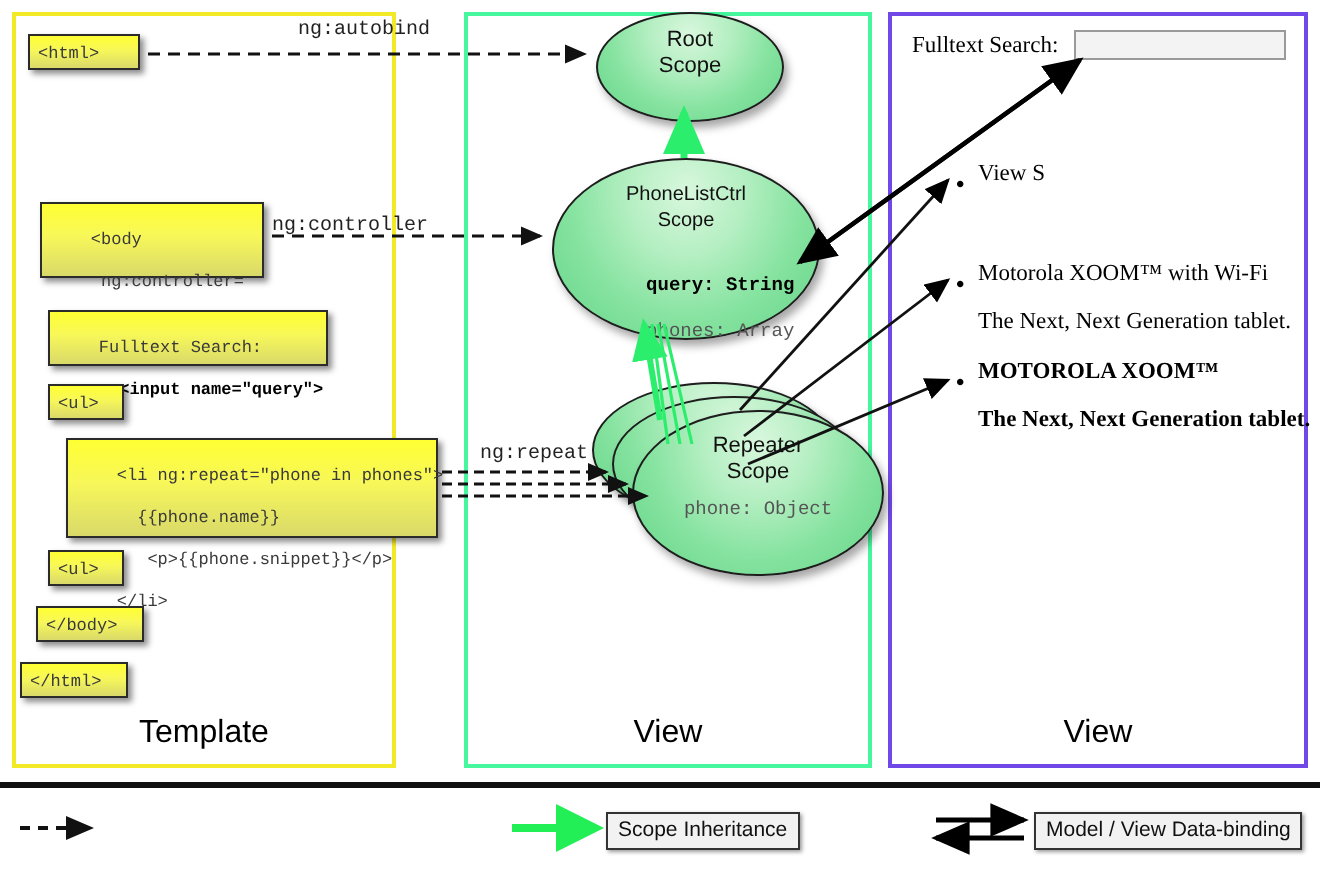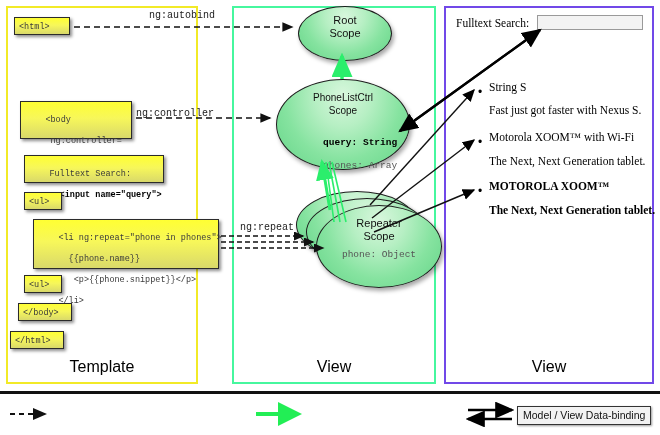--- a/index.html
+++ b/index.html
@@ -130,22 +130,21 @@
   <div class="ellipse" style="left:306px;top:198px;width:120px;height:66px;"></div>
   <div class="ellipse" style="left:316px;top:205px;width:124px;height:70px;padding-top:11px;">
     <div class="el-title" style="font-size:11px;line-height:13px;">Repeater<br>Scope</div>
     <div class="el-props" style="font-size:9.5px;line-height:11.5px;margin-top:6px;">phone: Object</div>
   </div>
 
   <div class="v-label" style="left:456px;top:17px;">Fulltext Search:</div>
   <input class="v-input" type="text" style="left: 537px; top: 15px; width: 106px; height: 15px; font-size: 10px; padding: 0px 3px;" placeholder="">
 
   <div class="v-bullet" style="left:478px;top:86px;">•</div>
-  <div class="v-item" style="left:489px;top:81px;">String S</div>
-  <div class="v-snip" style="left:489px;top:104px;">Fast just got faster with Nexus S.</div>
+  <div class="v-item" style="left:489px;top:81px;">View S</div>
 
   <div class="v-bullet" style="left:478px;top:136px;">•</div>
   <div class="v-item" style="left:489px;top:131px;">Motorola XOOM™  with Wi-Fi</div>
   <div class="v-snip" style="left:489px;top:155px;">The Next, Next Generation tablet.</div>
 
   <div class="v-bullet" style="left:478px;top:185px;">•</div>
   <div class="v-item strong" style="left:489px;top:180px;">MOTOROLA XOOM™</div>
   <div class="v-snip strong" style="left:489px;top:204px;">The Next, Next Generation tablet.</div>
 
   <div class="cap" style="left:149px;top:10px;">ng:autobind</div>
@@ -219,16 +218,17 @@
         </marker>
         <marker id="lahb" markerWidth="8" markerHeight="8" refX="7" refY="3.5" orient="auto">
           <path d="M0,0 L8,3.5 L0,7 z" fill="#000"></path>
         </marker>
       </defs>
       <line x1="10" y1="16" x2="45" y2="16" stroke="#111" stroke-width="2" stroke-dasharray="5,4" marker-end="url(#lah)"></line>
       <line x1="256" y1="16" x2="298" y2="16" stroke="#22ee55" stroke-width="4" marker-end="url(#lahg)"></line>
       <line x1="468" y1="12" x2="512" y2="12" stroke="#000" stroke-width="2.4" marker-end="url(#lahb)"></line>
       <line x1="512" y1="21" x2="468" y2="21" stroke="#000" stroke-width="2.4" marker-end="url(#lahb)"></line>
     </svg>
+    <div class="lg-box" style="left:303px;top:8px;">Scope Inheritance</div>
     <div class="lg-box" style="left:517px;top:8px;">Model / View Data-binding</div>
   </div>
 
 </div>
 
 </body></html>

